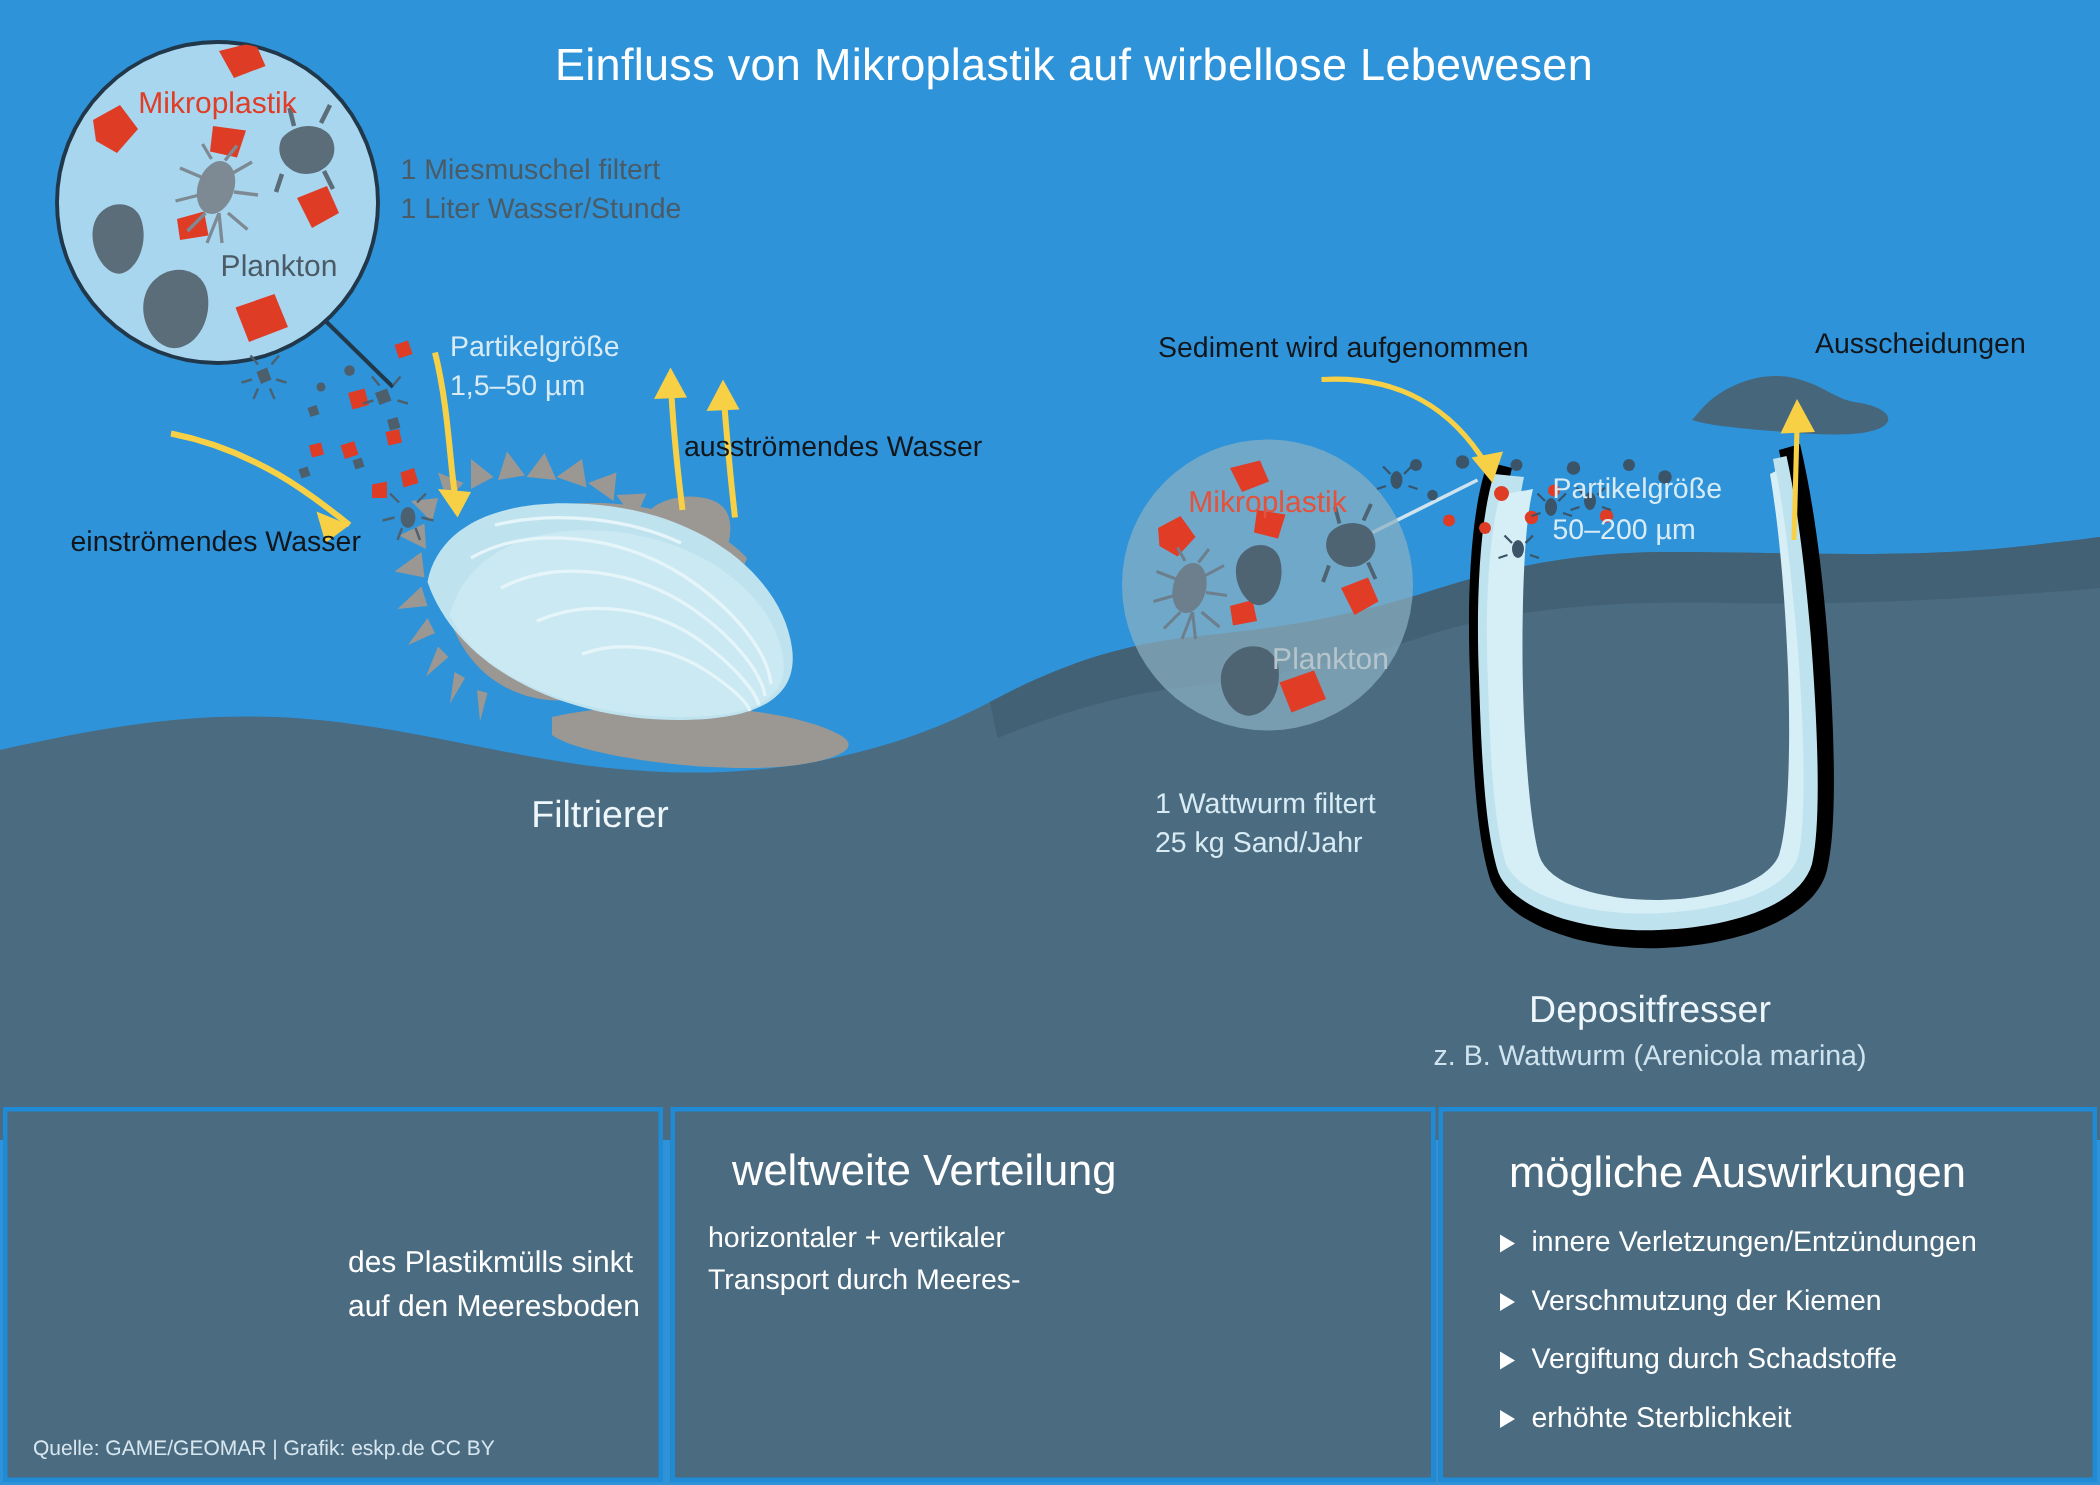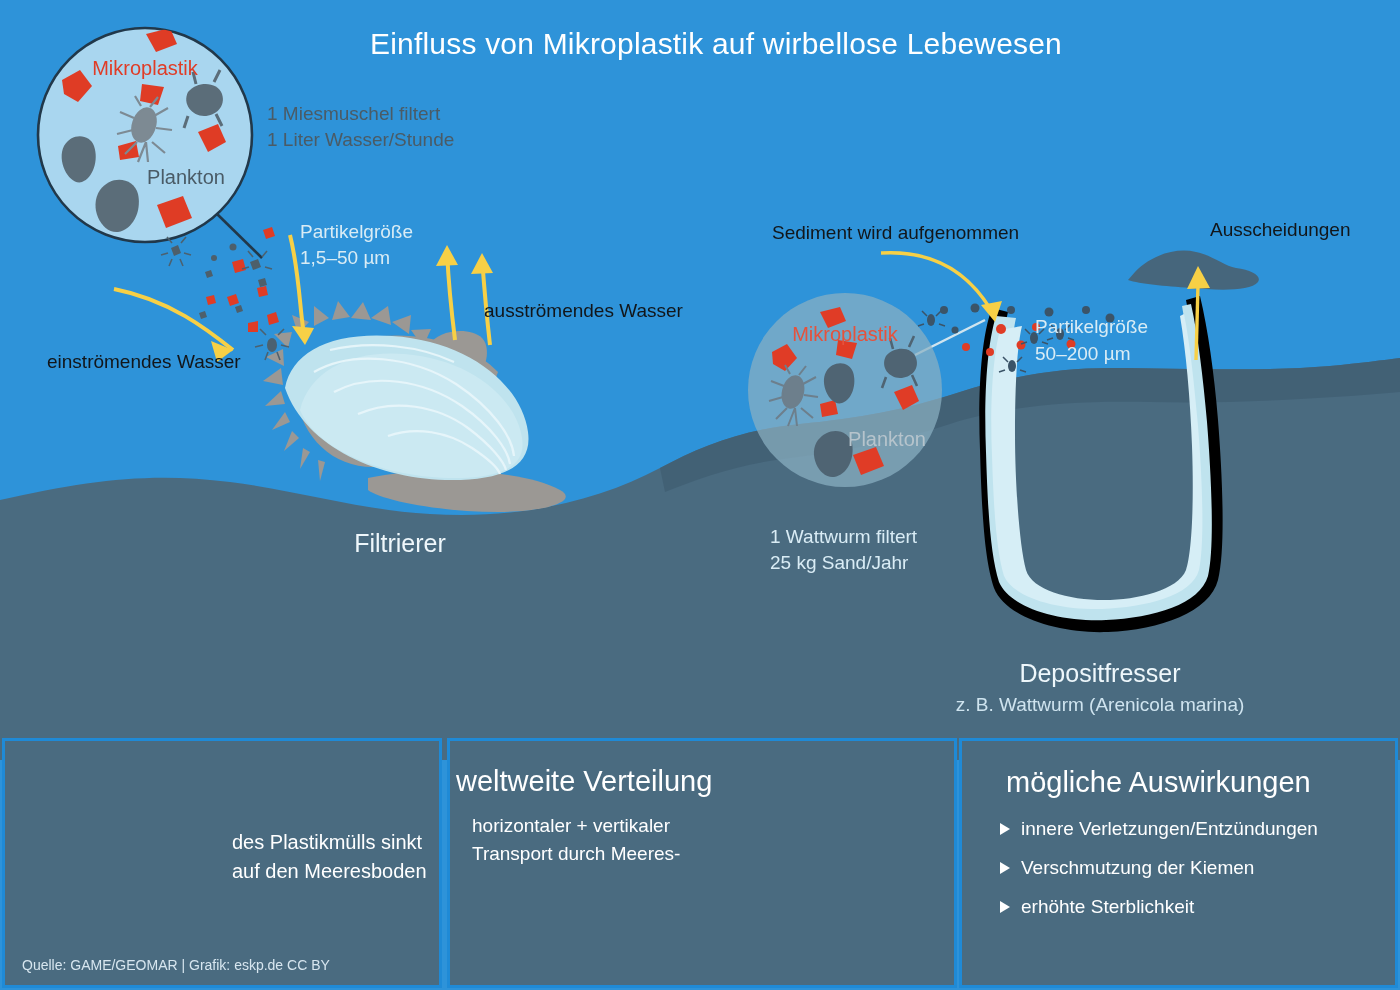--- a/index.html
+++ b/index.html
@@ -29,21 +29,21 @@
   
   .panel{position:absolute;box-sizing:border-box;background:#4a6b80;border:3px solid #1f8ad6;}
   #panel-1{left:2px;top:738px;width:440px;height:250px;}
   #panel-2{left:447px;top:738px;width:510px;height:250px;}
   #panel-3{left:959px;top:738px;width:439px;height:250px;}
 
   .pct{position:absolute;left:232px;top:768px;font-size:50px;color:#2b3f55;font-weight:700;}
   .pct-sub{position:absolute;left:232px;top:828px;font-size:20px;color:#ffffff;line-height:1.45;}
   .source{position:absolute;left:22px;top:957px;font-size:14px;color:#d7e6ef;}
 
-  .p2-head{position:absolute;left:456px;top:765px;font-size:29px;color:#ffffff;}
+  .p2-head{position:absolute;left:488px;top:765px;font-size:29px;color:#ffffff;}
   .p2-body{position:absolute;left:472px;top:812px;font-size:19px;color:#ffffff;line-height:1.45;}
 
   .p3-head{position:absolute;left:1006px;top:766px;font-size:29px;color:#ffffff;}
   .bullets{position:absolute;left:1000px;top:818px;width:400px;}
   .bullet{display:flex;align-items:center;margin-bottom:17px;}
   .bullet .tri{width:0;height:0;border-left:10px solid #ffffff;border-top:6px solid transparent;border-bottom:6px solid transparent;margin-right:11px;flex:none;}
   .bullet span.b-t{font-size:19px;color:#ffffff;}
 </style>
 </head>
 <body>
@@ -325,21 +325,21 @@
   </svg>
 
   <div class="txt title">Einfluss von Mikroplastik auf wirbellose Lebewesen</div>
 
   <div class="txt lbl-dark" style="left:267px;top:102px;">1 Miesmuschel filtert</div>
   <div class="txt lbl-dark" style="left:267px;top:128px;">1 Liter Wasser/Stunde</div>
 
   <div class="txt lbl-light" style="left:300px;top:220px;">Partikelgröße</div>
   <div class="txt lbl-light" style="left:300px;top:246px;">1,5–50 µm</div>
 
-  <div class="txt lbl-black" style="left:484px;top:287px;margin-top:12px;">ausströmendes Wasser</div>
+  <div class="txt lbl-black" style="left:456px;top:287px;">ausströmendes Wasser</div>
   <div class="txt lbl-black" style="left:47px;top:350px;">einströmendes Wasser</div>
 
   <div class="txt cap-big" style="left:0;top:527px;width:800px;text-align:center;">Filtrierer</div>
 
   <div class="txt lbl-black" style="left:772px;top:221px;">Sediment wird aufgenommen</div>
   <div class="txt lbl-black" style="left:1210px;top:218px;">Ausscheidungen</div>
 
   <div class="txt lbl-light" style="left:1035px;top:315px;">Partikelgröße</div>
   <div class="txt lbl-light" style="left:1035px;top:342px;">50–200 µm</div>
 
@@ -370,17 +370,21 @@
     <div class="bullet">
       <span class="tri"></span>
       <span class="b-t">innere Verletzungen/Entzündungen</span>
     </div>
     <div class="bullet">
       <span class="tri"></span>
       <span class="b-t">Verschmutzung der Kiemen</span>
     </div>
     <div class="bullet">
       <span class="tri"></span>
+      <span class="b-t">Vergiftung durch Schadstoffe</span>
+    </div>
+    <div class="bullet">
+      <span class="tri"></span>
       <span class="b-t">erhöhte Sterblichkeit</span>
     </div>
   </div>
 
 </div>
 
 </body></html>

